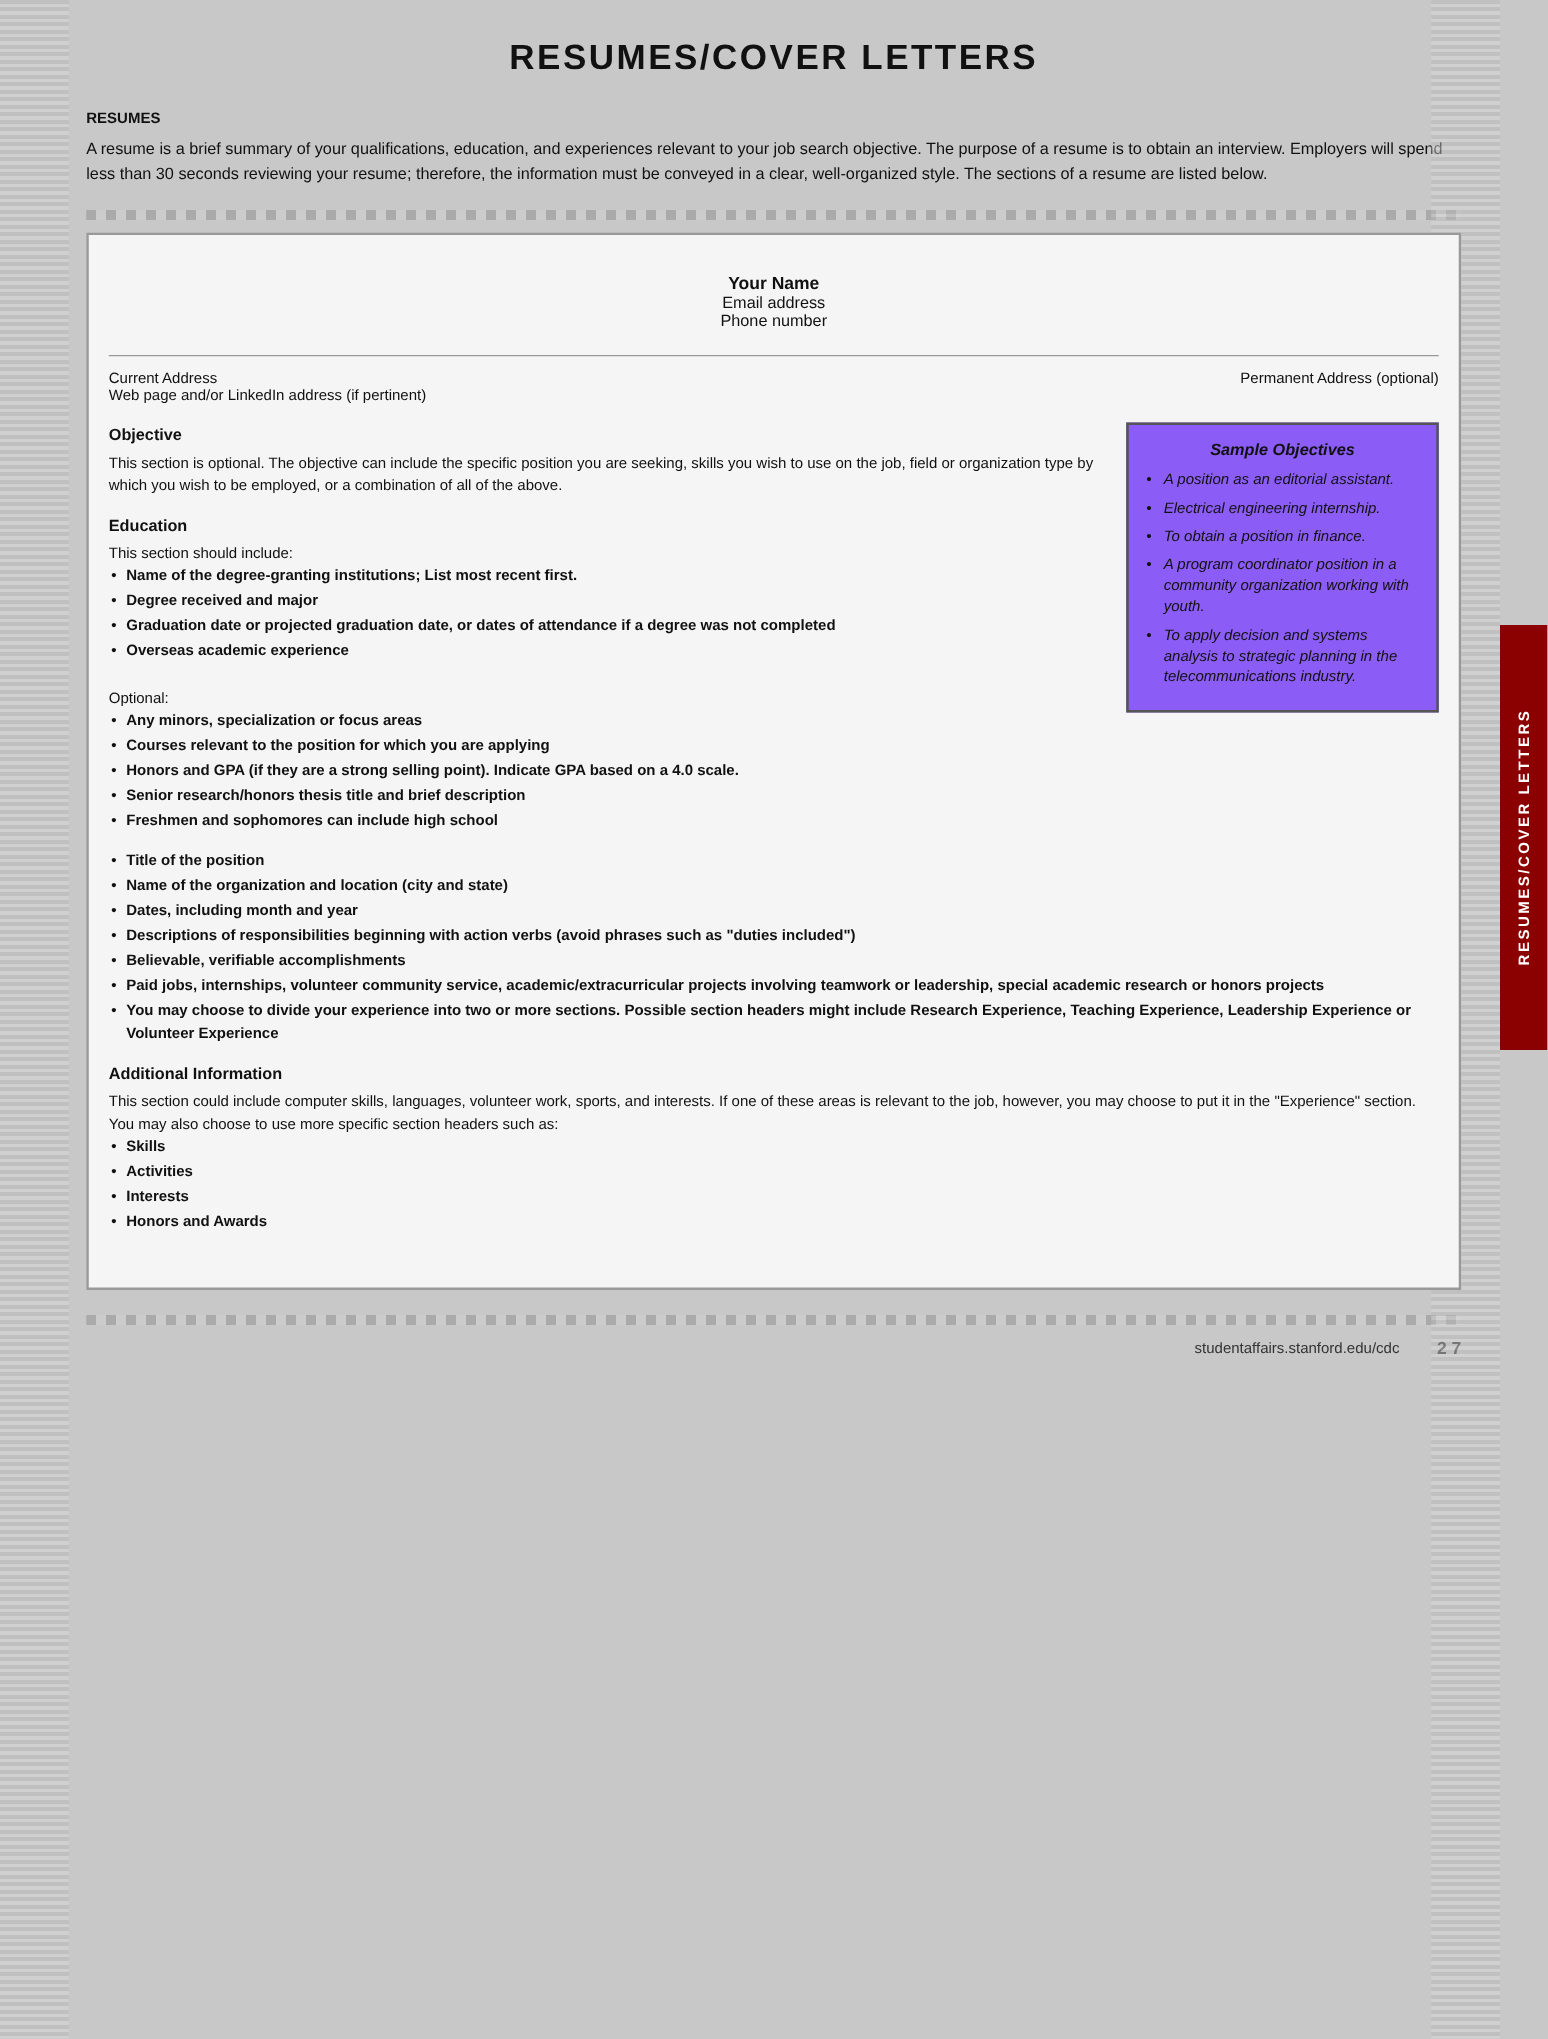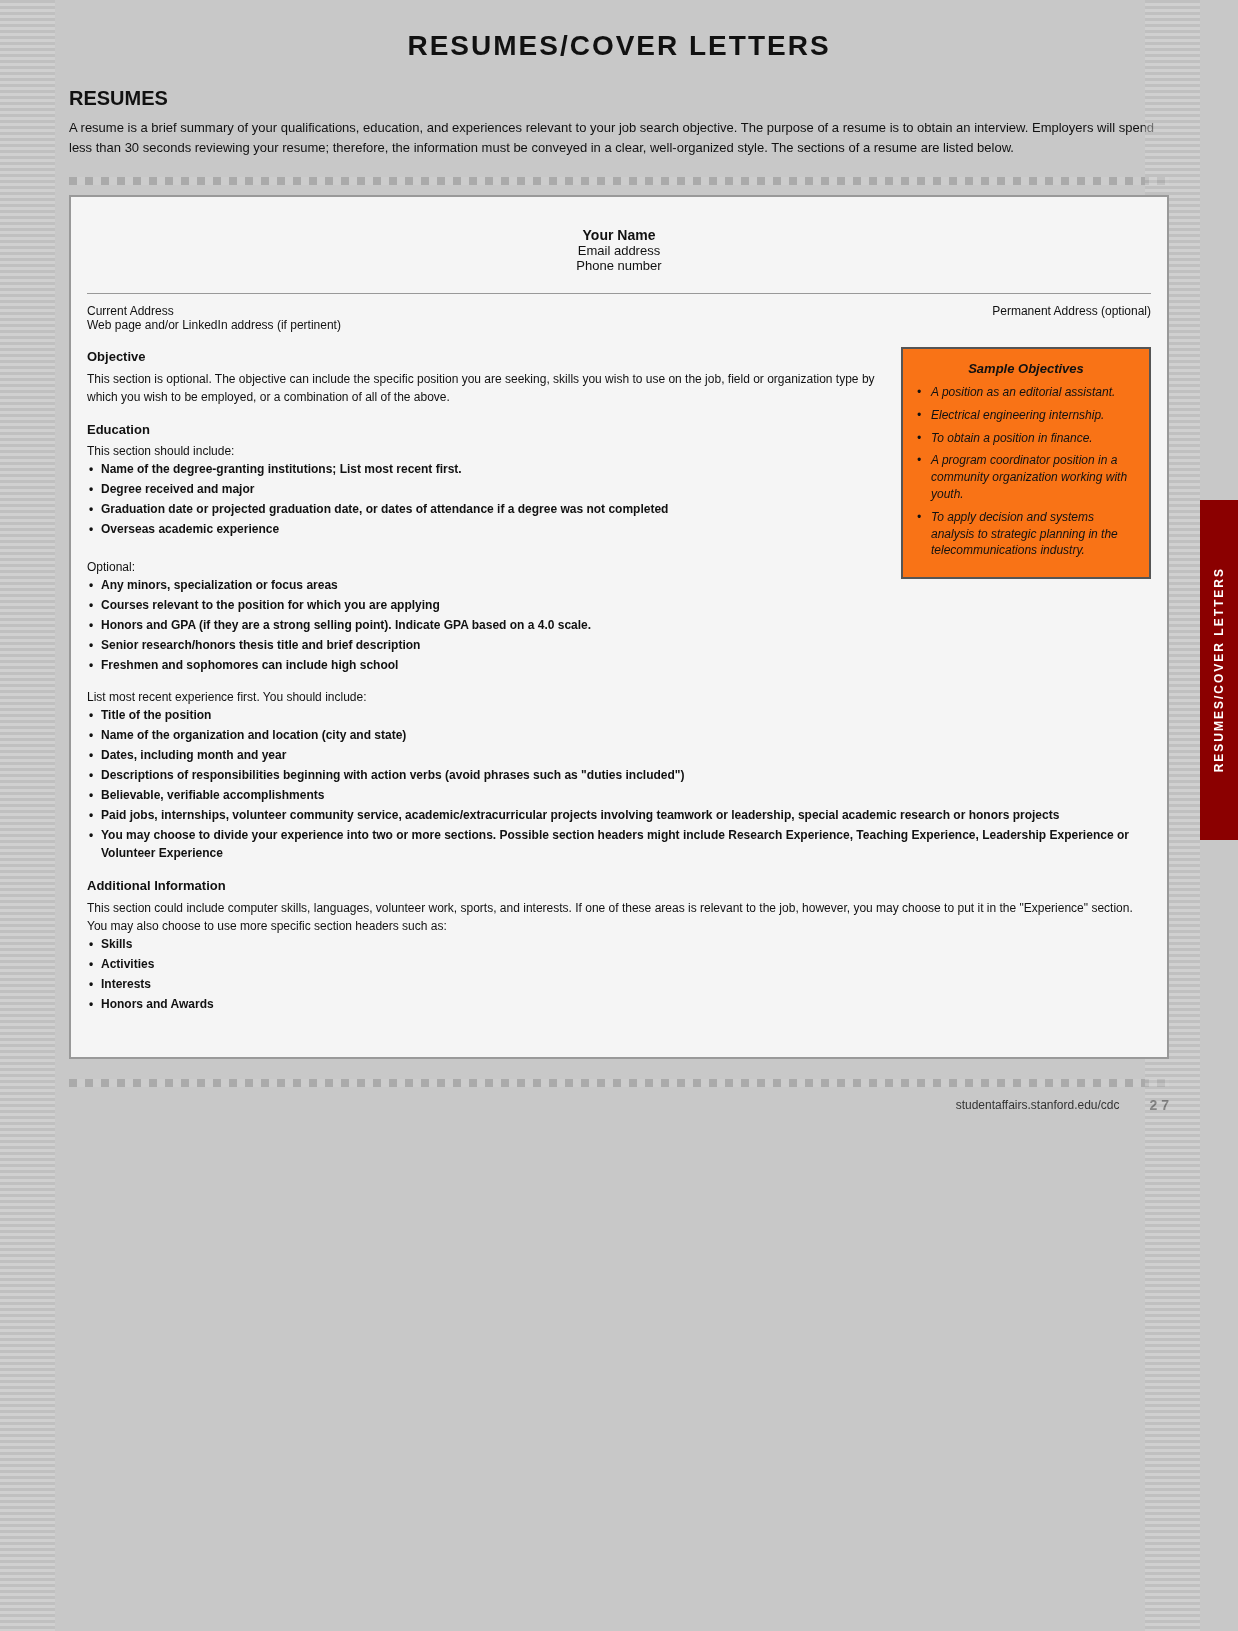--- a/index.html
+++ b/index.html
@@ -56,21 +56,21 @@
     .page-title {
       text-align: center;
       font-size: 28px;
       font-weight: 900;
       letter-spacing: 2px;
       margin-bottom: 25px;
       font-family: Arial Black, Arial, sans-serif;
     }
 
     .section-heading {
-      font-size: 20px;
+      font-size: 12px;
       font-weight: 900;
       margin-bottom: 8px;
       font-family: Arial Black, Arial, sans-serif;
     }
 
     .intro-text {
       font-size: 13px;
       line-height: 1.5;
       margin-bottom: 20px;
     }
@@ -149,21 +149,21 @@
 
     .col-right {
       width: 250px;
       flex-shrink: 0;
     }
 
     
     .sample-objectives-box {
       border: 2px solid #555;
       padding: 12px 14px;
-      background: #f97316;
+      background: #8b5cf6;
       font-size: 12px;
     }
 
     .sample-objectives-title {
       font-style: italic;
       font-weight: bold;
       font-size: 13px;
       text-align: center;
       margin-bottom: 8px;
     }
@@ -342,21 +342,20 @@
               <li>Electrical engineering internship.</li>
               <li>To obtain a position in finance.</li>
               <li>A program coordinator position in a community organization working with youth.</li>
               <li>To apply decision and systems analysis to strategic planning in the telecommunications industry.</li>
             </ul>
           </div>
         </div>
       </div>
 
       <div class="resume-section">
-        <p>List most recent experience first. You should include:</p>
         <ul class="resume-bullet-list">
           <li>Title of the position</li>
           <li>Name of the organization and location (city and state)</li>
           <li>Dates, including month and year</li>
           <li>Descriptions of responsibilities beginning with action verbs (avoid phrases such as "duties included")</li>
           <li>Believable, verifiable accomplishments</li>
           <li>Paid jobs, internships, volunteer community service, academic/extracurricular projects involving teamwork or leadership, special academic research or honors projects</li>
           <li>You may choose to divide your experience into two or more sections. Possible section headers might include Research Experience, Teaching Experience, Leadership Experience or Volunteer Experience</li>
         </ul>
       </div>

